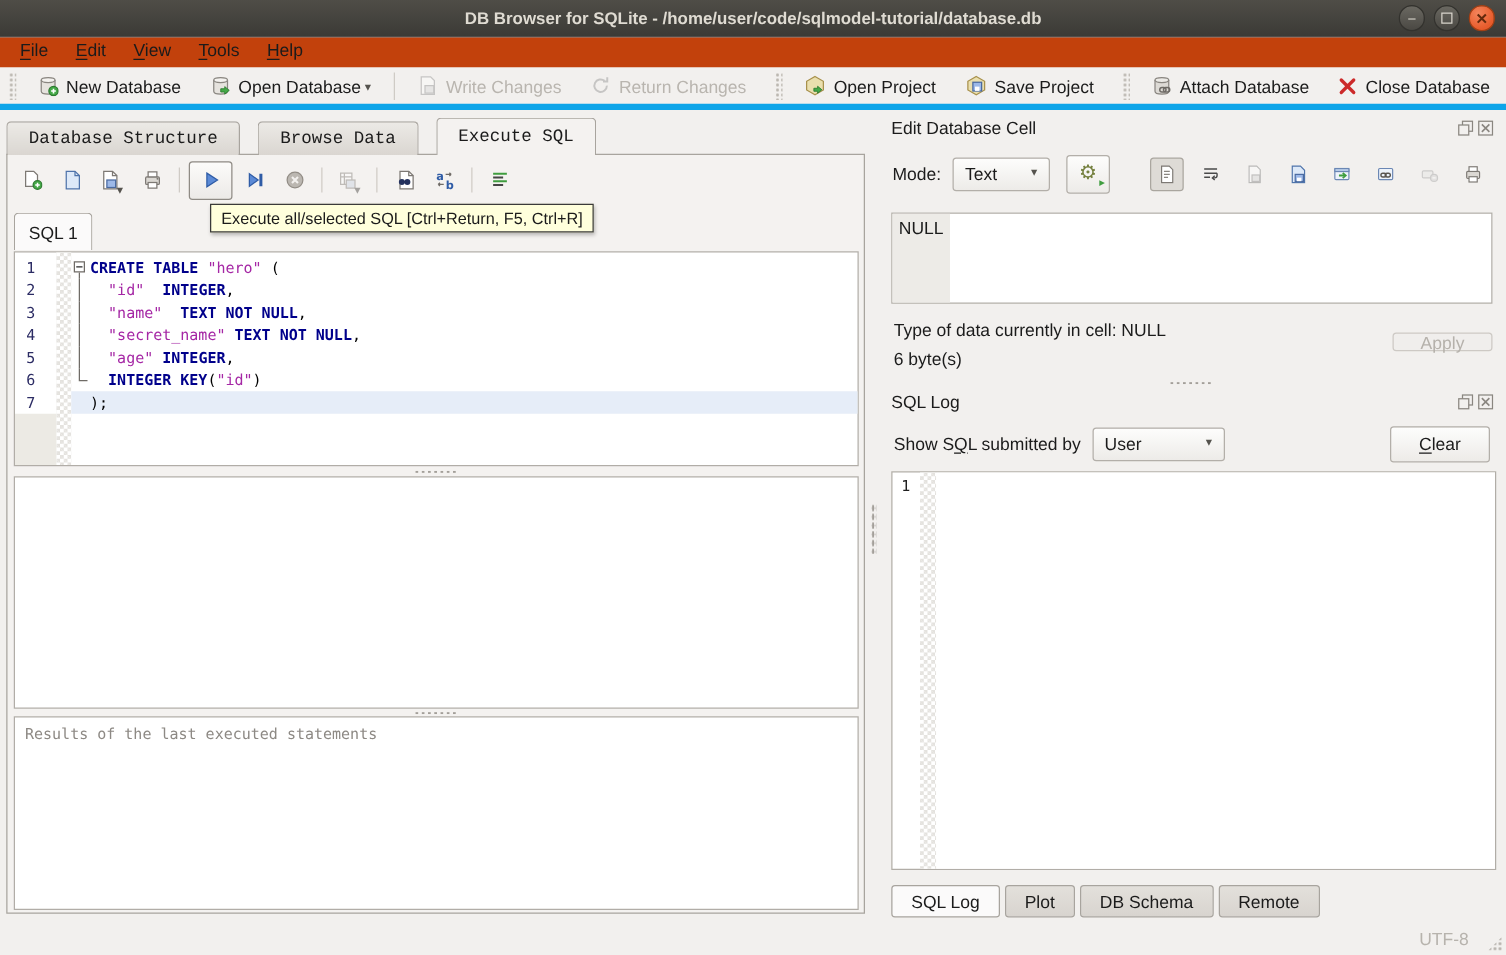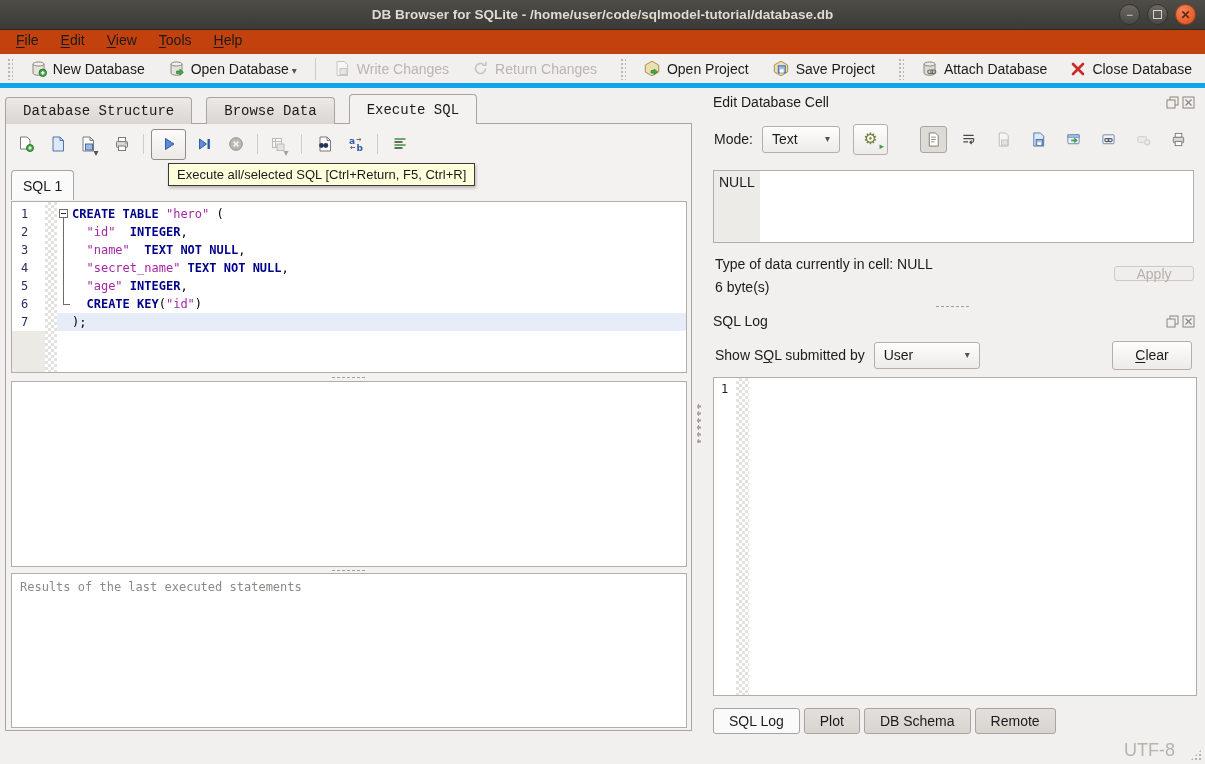--- a/index.html
+++ b/index.html
@@ -133,21 +133,21 @@
   .log-checker{width:13px;flex:none;}
   .log-body{flex:1;background:#fff;}
 
   .dock-tabs{position:absolute;left:7px;top:620px;display:flex;gap:4px;}
   .dtab{height:26px;padding:0 15px;display:flex;align-items:center;border:1px solid #a8a49e;border-radius:3px;
     background:linear-gradient(#e3e0db,#d8d4cf);box-sizing:border-box;}
   .dtab.active{background:#fbfafa;}
 
   
   .statusbar{position:absolute;top:737px;left:0;width:100%;height:27px;background:#f2f0ee;display:flex;align-items:center;}
-  .enc{margin-left:auto;margin-right:30px;color:#b7b3ad;font-size:18px;}
+  .enc{margin-left:auto;margin-right:30px;color:#b7b3ad;font-size:14px;}
   .grip{position:absolute;right:3px;bottom:3px;width:12px;height:12px;
     background-image:radial-gradient(#b7b3ad 1px,transparent 1.3px);background-size:4px 4px;
     clip-path:polygon(100% 0,100% 100%,0 100%);}
 </style>
 </head>
 <body>
 
 <div class="screen">
 
   <div class="titlebar">
@@ -376,21 +376,21 @@
           <div class="cline">
             <span class="fold"><span class="fold-vline"></span></span><span class="pl">  </span><span class="str">"name"</span><span class="pl">  </span><span class="kw">TEXT NOT NULL</span><span class="pl">,</span>
           </div>
           <div class="cline">
             <span class="fold"><span class="fold-vline"></span></span><span class="pl">  </span><span class="str">"secret_name"</span><span class="pl"> </span><span class="kw">TEXT NOT NULL</span><span class="pl">,</span>
           </div>
           <div class="cline">
             <span class="fold"><span class="fold-vline"></span></span><span class="pl">  </span><span class="str">"age"</span><span class="pl"> </span><span class="kw">INTEGER</span><span class="pl">,</span>
           </div>
           <div class="cline">
-            <span class="fold"><span class="fold-corner-v"></span><span class="fold-corner-h"></span></span><span class="pl">  </span><span class="kw">CREATE KEY</span><span class="pl">(</span><span class="str">"id"</span><span class="pl">)</span>
+            <span class="fold"><span class="fold-corner-v"></span><span class="fold-corner-h"></span></span><span class="pl">  </span><span class="kw">INTEGER KEY</span><span class="pl">(</span><span class="str">"id"</span><span class="pl">)</span>
           </div>
           <div class="cline current">
             <span class="fold"></span><span class="pl">);</span>
           </div>
         </div>
       </div>
 
       <div class="hsplit" style="top:250px;">
           <span class="dots-h"></span>
         </div>

